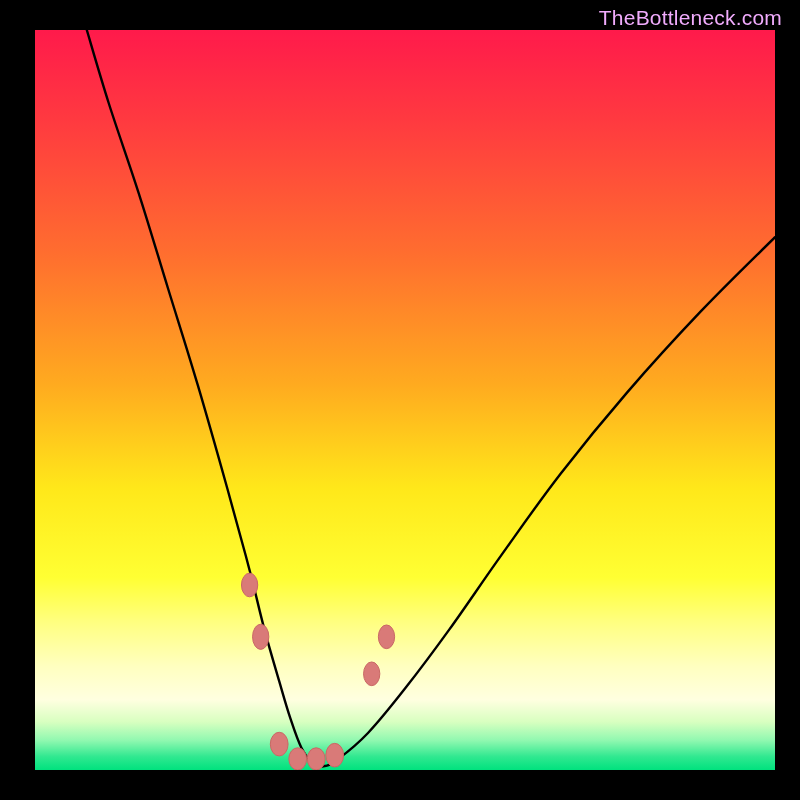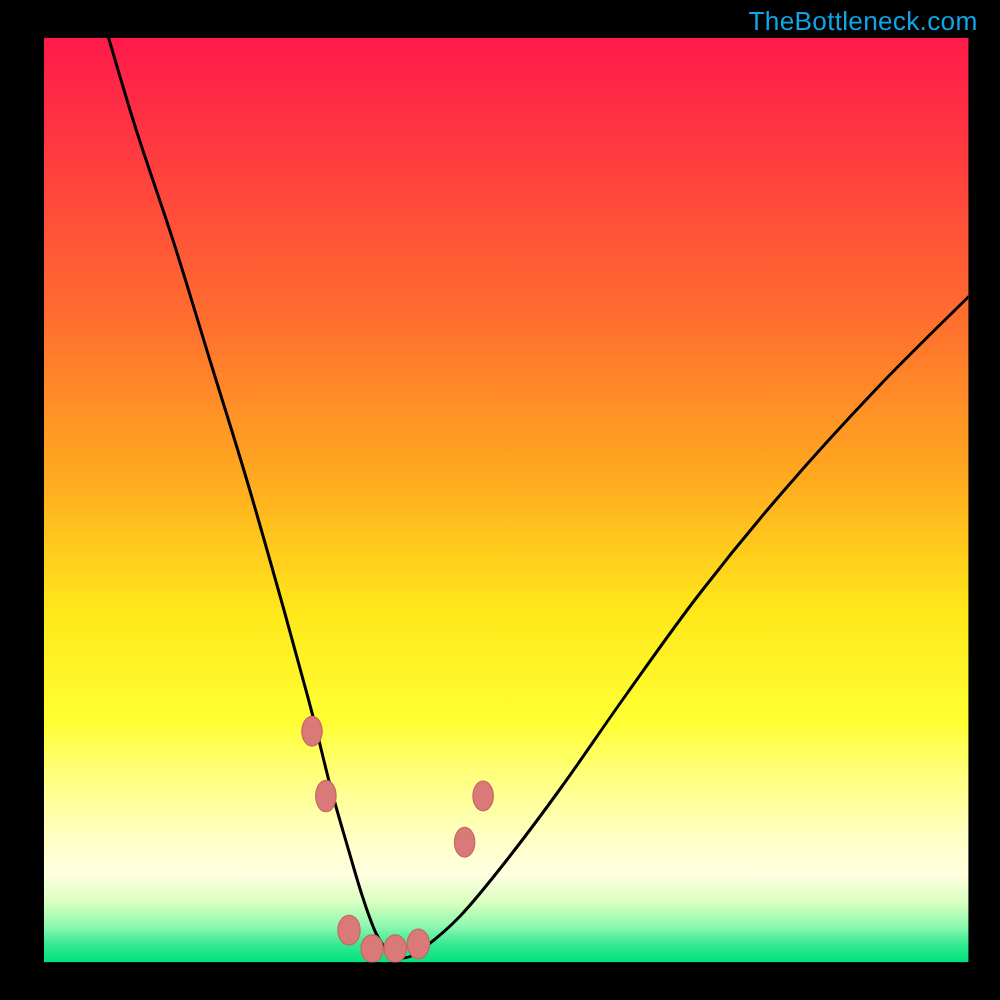--- a/index.html
+++ b/index.html
@@ -28,21 +28,21 @@
     overflow: hidden;
   }
   .gradient {
     position: absolute;
     left: 0; top: 0; right: 0; bottom: 0;
   }
   .watermark {
     position: absolute;
     top: 6px;
     right: 18px;
-    color: #0ea5e9;
+    color: #f0abfc;
     font-size: 21px;
     font-weight: 400;
     letter-spacing: 0.2px;
   }
   svg.curve {
     position: absolute;
     left: 0; top: 0;
     width: 740px;
     height: 740px;
   }

